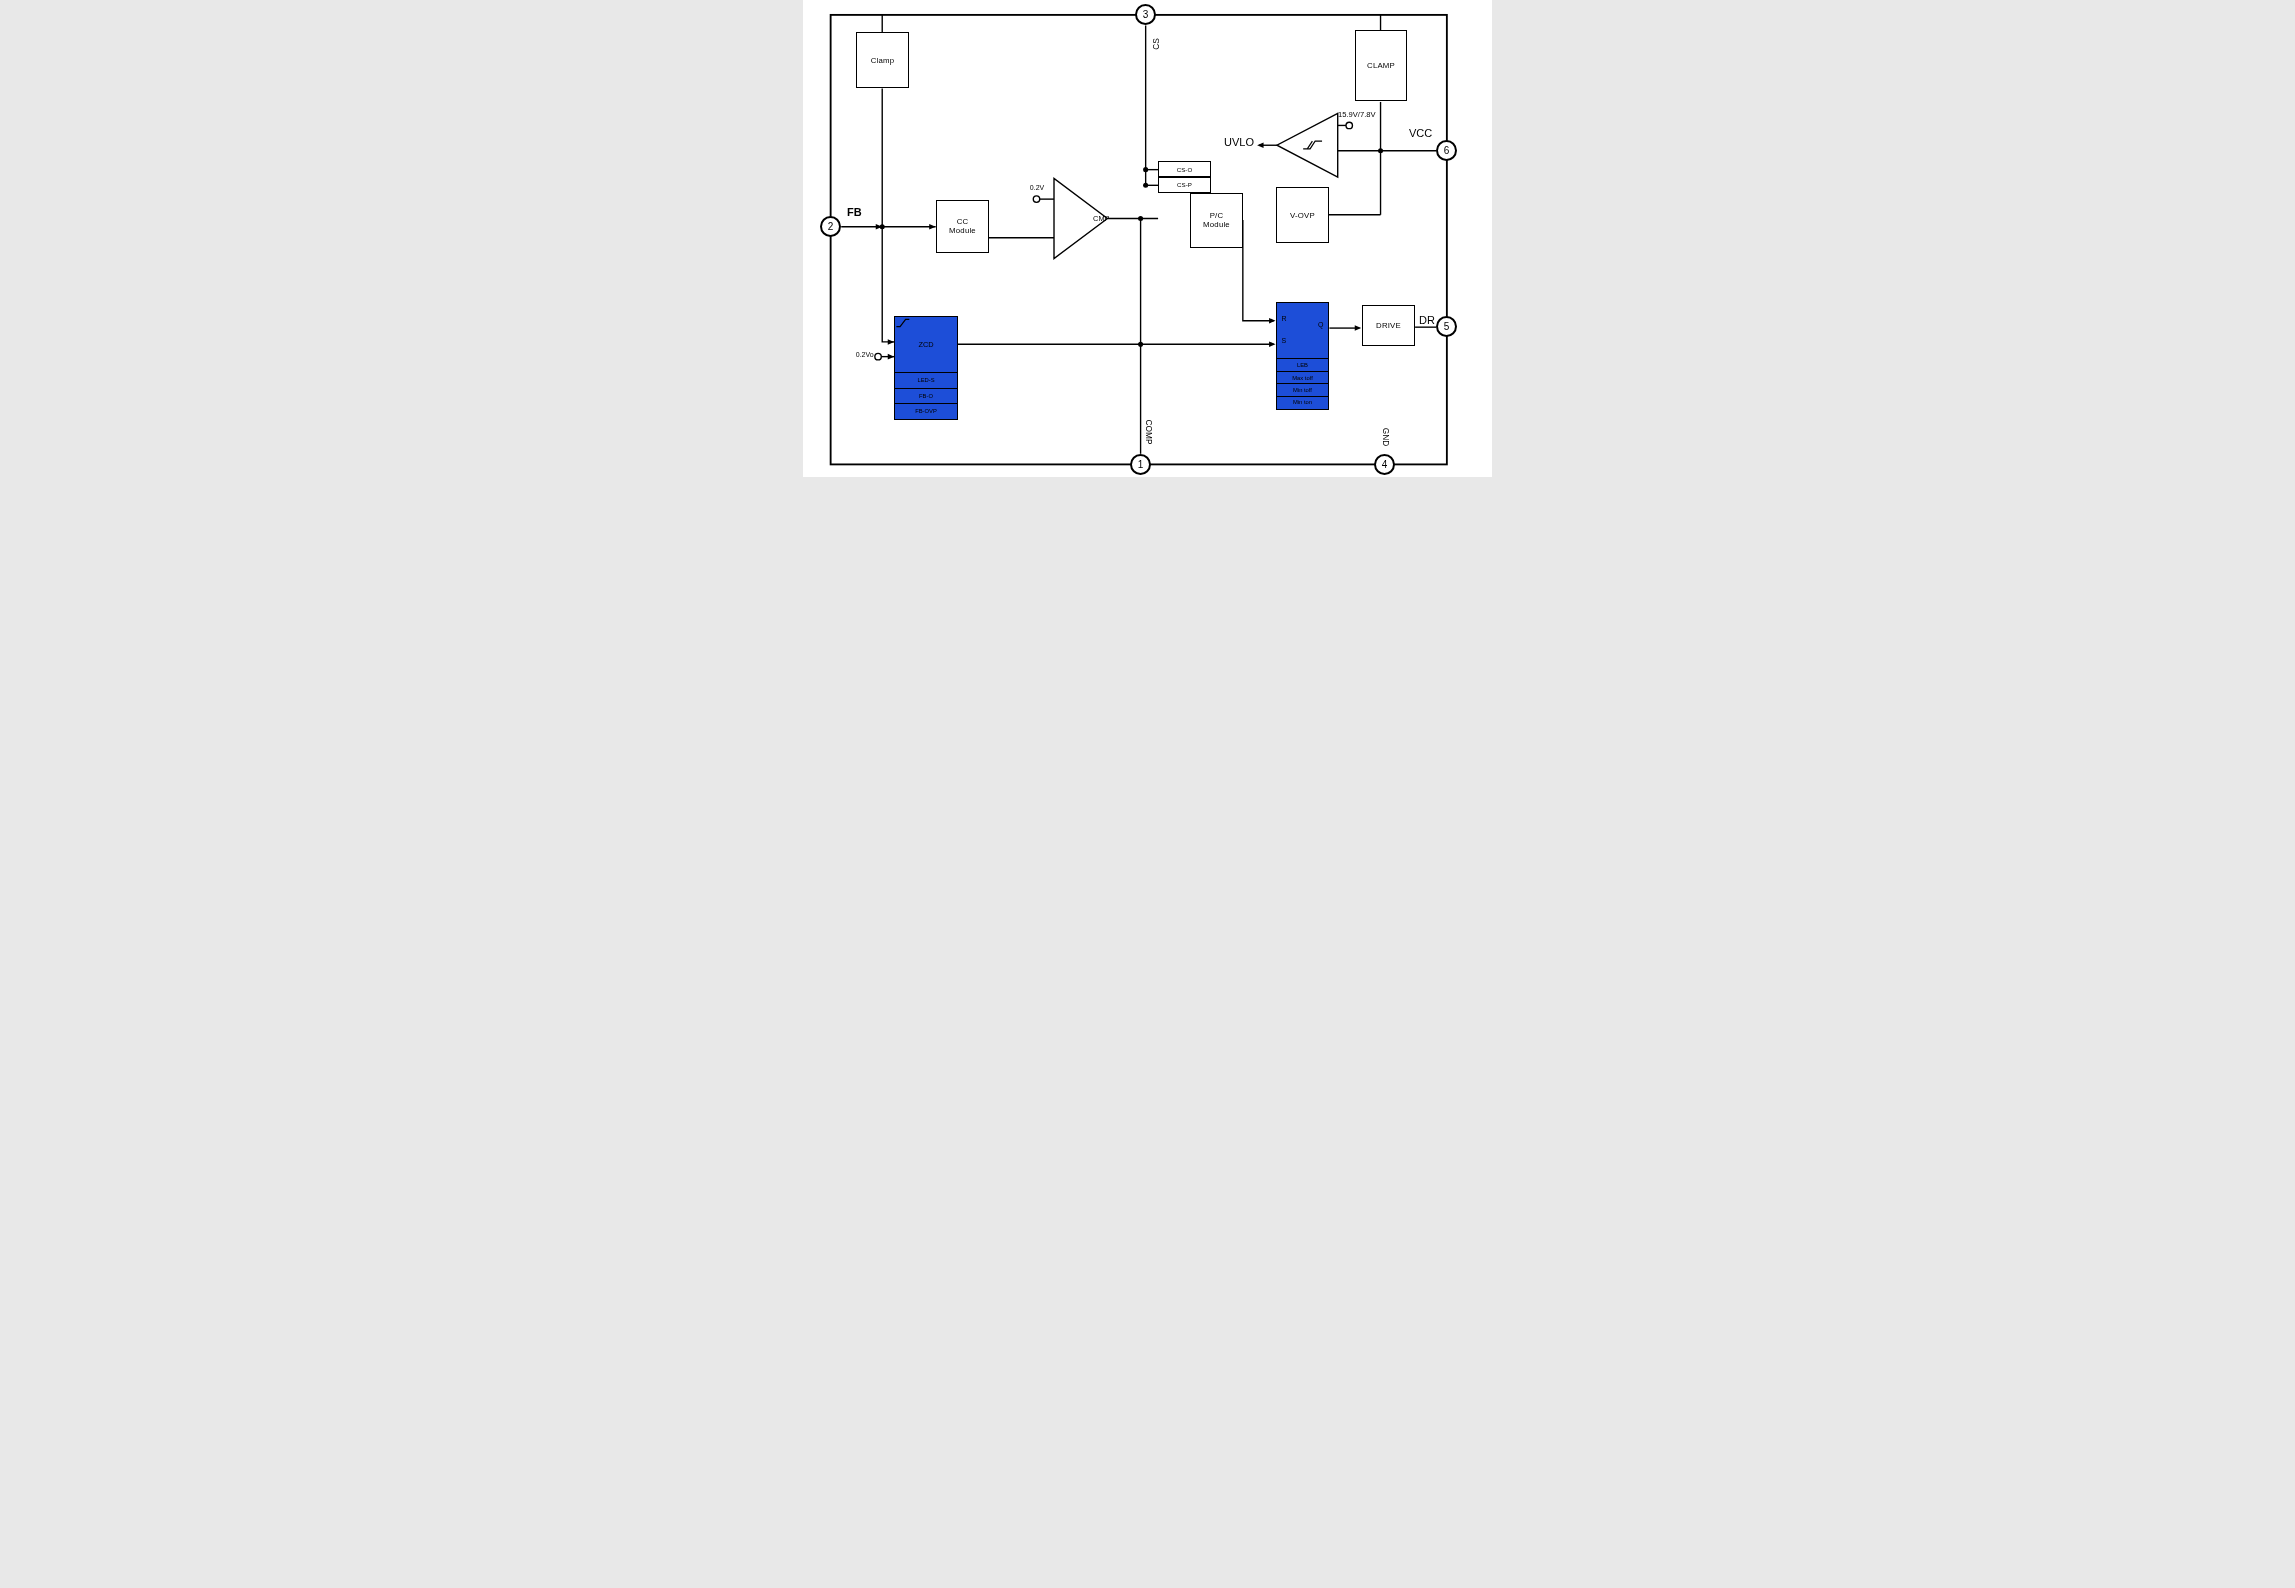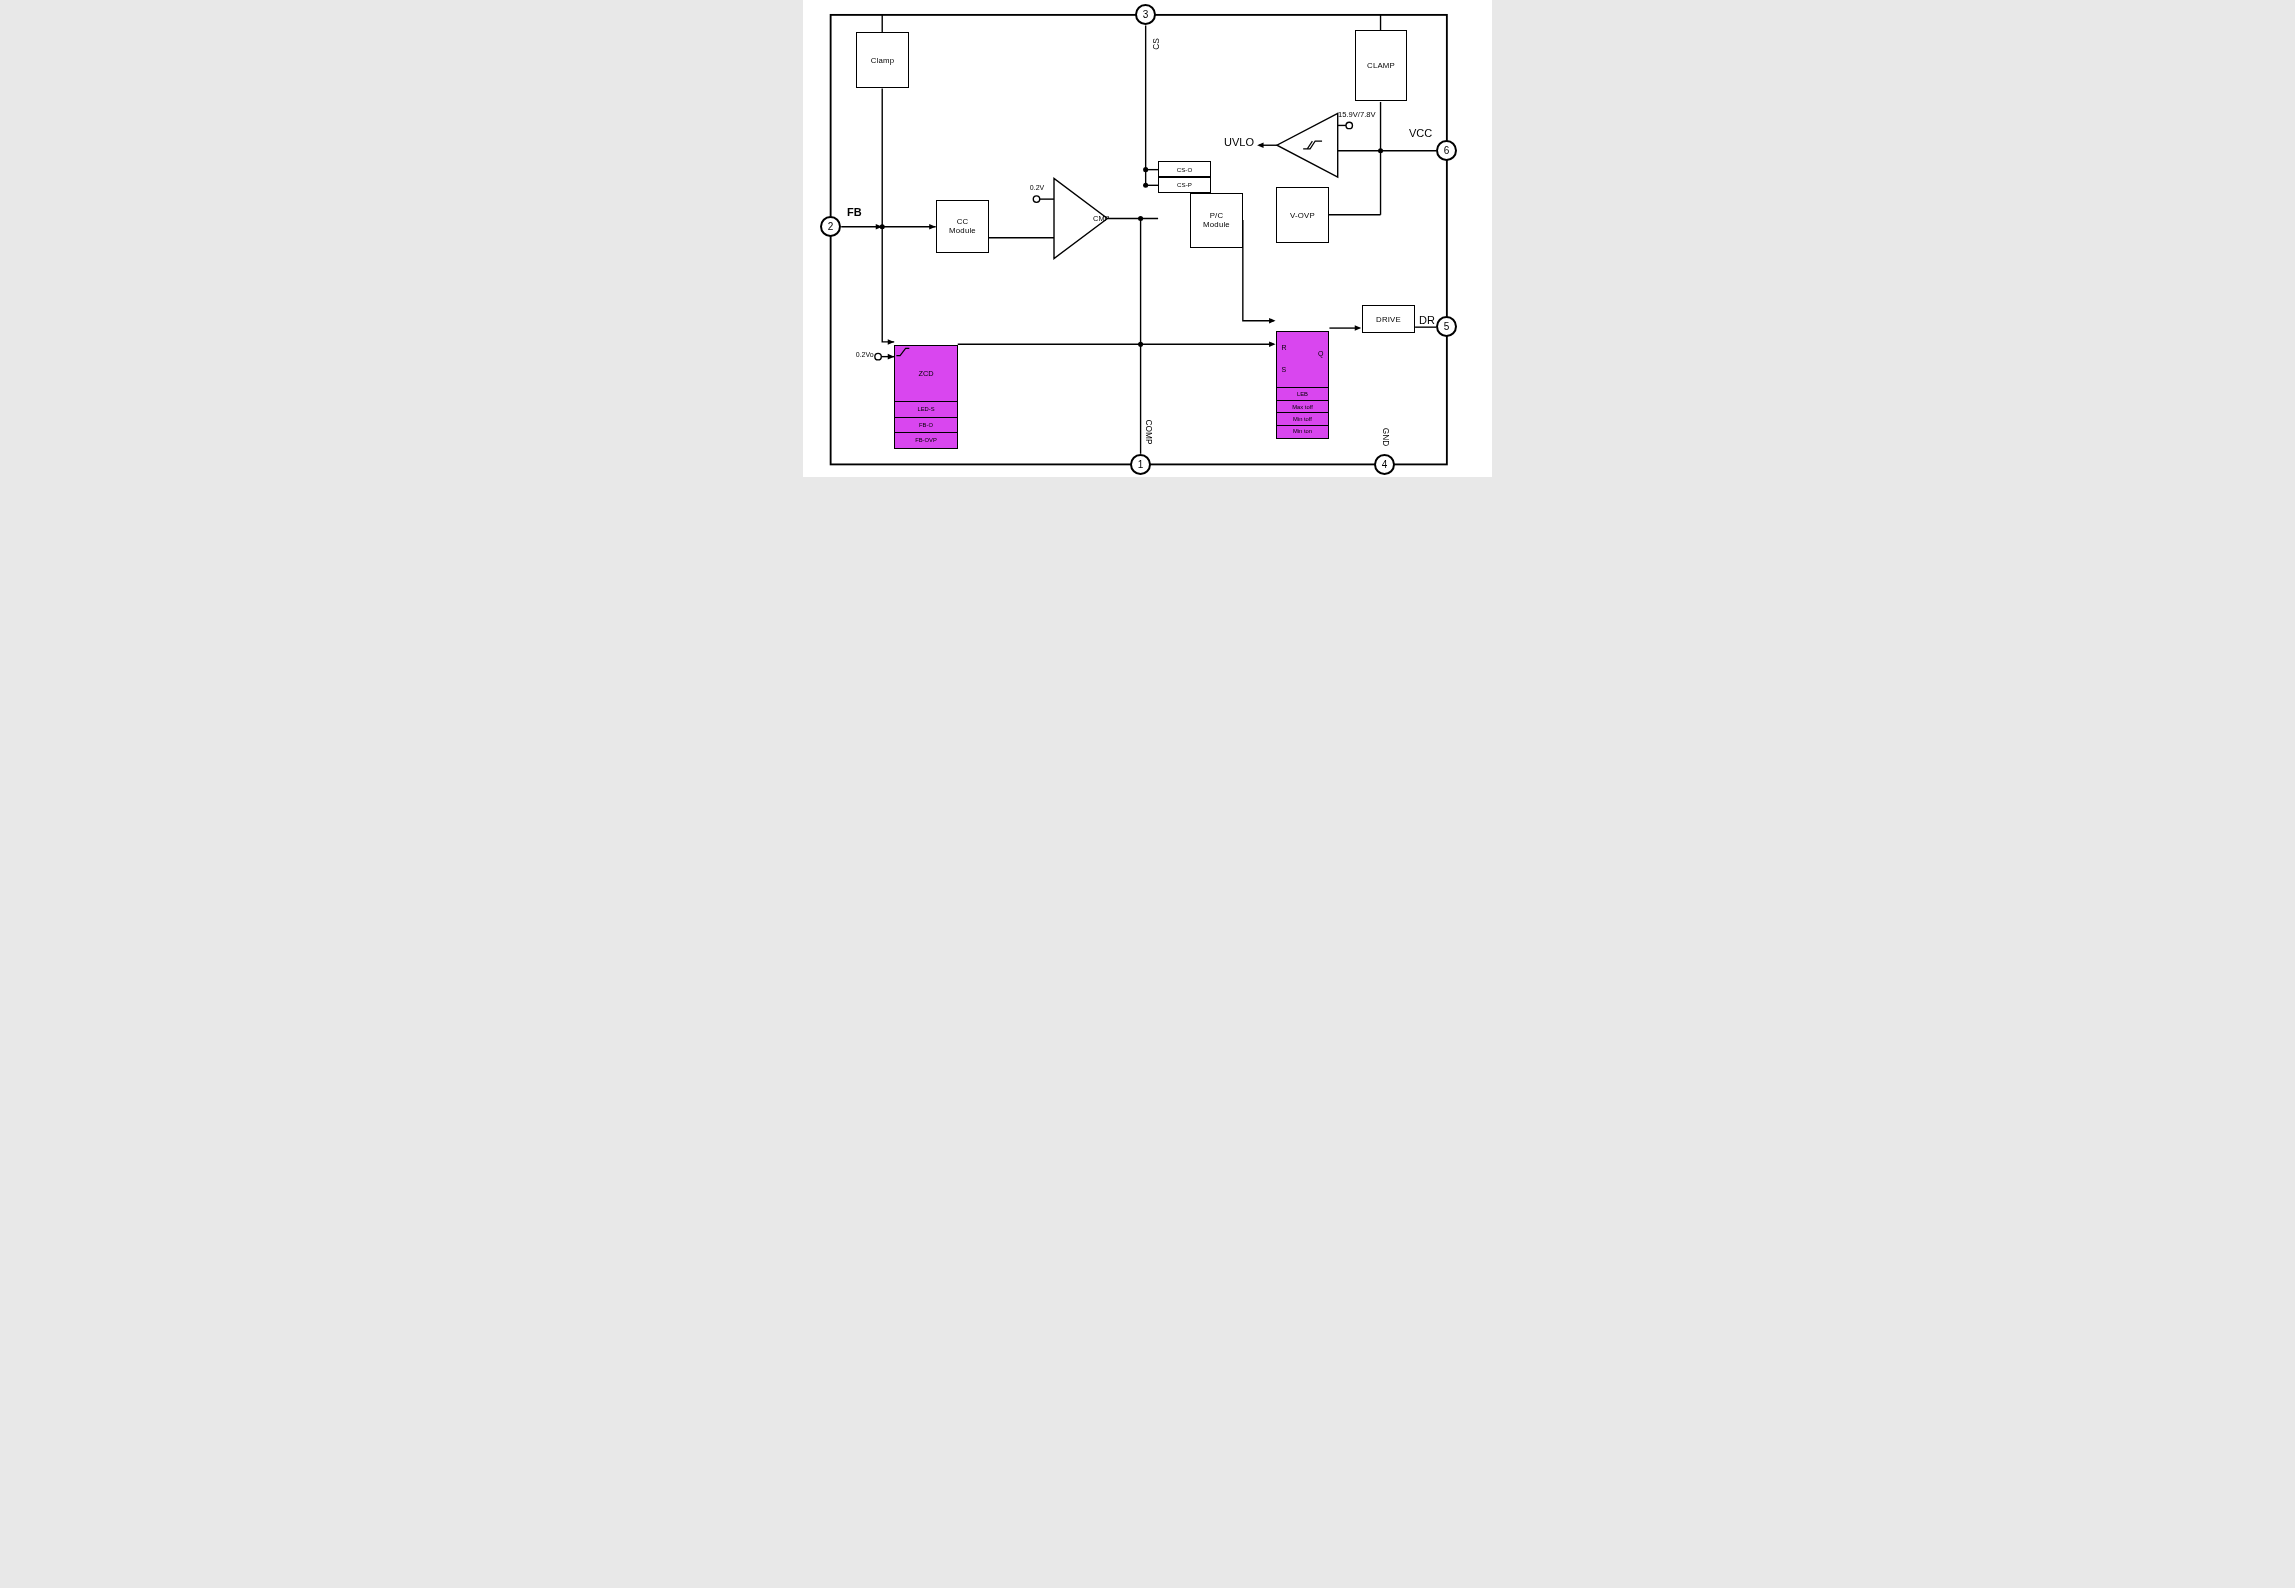--- a/index.html
+++ b/index.html
@@ -9,21 +9,21 @@
        display:flex;align-items:center;justify-content:center;text-align:center;}
   .box .two{display:flex;flex-direction:column;line-height:1.15;}
   .blocklbl{font-size:7.8px;letter-spacing:0.2px;}
   .pin{position:absolute;width:21px;height:21px;border:2.3px solid #000;border-radius:50%;
        background:#fff;box-sizing:border-box;display:flex;align-items:center;justify-content:center;
        font-size:10px;z-index:6;}
   .lbl{position:absolute;font-size:11px;white-space:nowrap;z-index:5;}
   .vlbl{position:absolute;font-size:8.3px;white-space:nowrap;z-index:5;transform:translate(-50%,-50%) rotate(90deg);}
   .vlblccw{position:absolute;font-size:8.3px;white-space:nowrap;z-index:5;transform:translate(-50%,-50%) rotate(-90deg);}
   .small{font-size:7px;}
-  .stack{position:absolute;border:1.4px solid #000;background:#d946ef;box-sizing:border-box;z-index:4;margin-top:29px;}
+  .stack{position:absolute;border:1.4px solid #000;background:#1d4ed8;box-sizing:border-box;z-index:4;}
   .stack .sect{box-sizing:border-box;display:flex;align-items:center;justify-content:center;gap:2.8px;}
   .stack .row{box-sizing:border-box;border-top:1.4px solid #000;display:flex;align-items:center;justify-content:center;
               font-size:5.8px;white-space:nowrap;}
   .rs{position:relative;}
   .rs span{position:absolute;font-size:7px;}
 </style>
 </head>
 <body>
 
 <div class="stage">
@@ -133,21 +133,21 @@
     <div class="two blocklbl">
       <span>P/C</span>
       <span>Module</span>
     </div>
   </div>
 
   <div class="box" style="left:473px;top:187px;width:53px;height:56px;">
     <span class="blocklbl">V-OVP</span>
   </div>
 
-  <div class="box" style="left:559px;top:305px;width:53px;height:28px;">
+  <div class="box" style="left:559px;top:305px;width:53px;height:41px;">
     <span class="blocklbl">DRIVE</span>
   </div>
 
   <div class="stack" style="left:91px;top:316px;width:64px;height:104px;">
     <div class="sect" style="height:55px;">
       <svg width="15.7" height="12" viewBox="0 0 34 26">
         <path d="M3,21 H11 L23,5 H31" fill="none" stroke="#000" stroke-width="2.5"></path>
       </svg>
       <span style="font-size:7.4px;">ZCD</span>
     </div>

